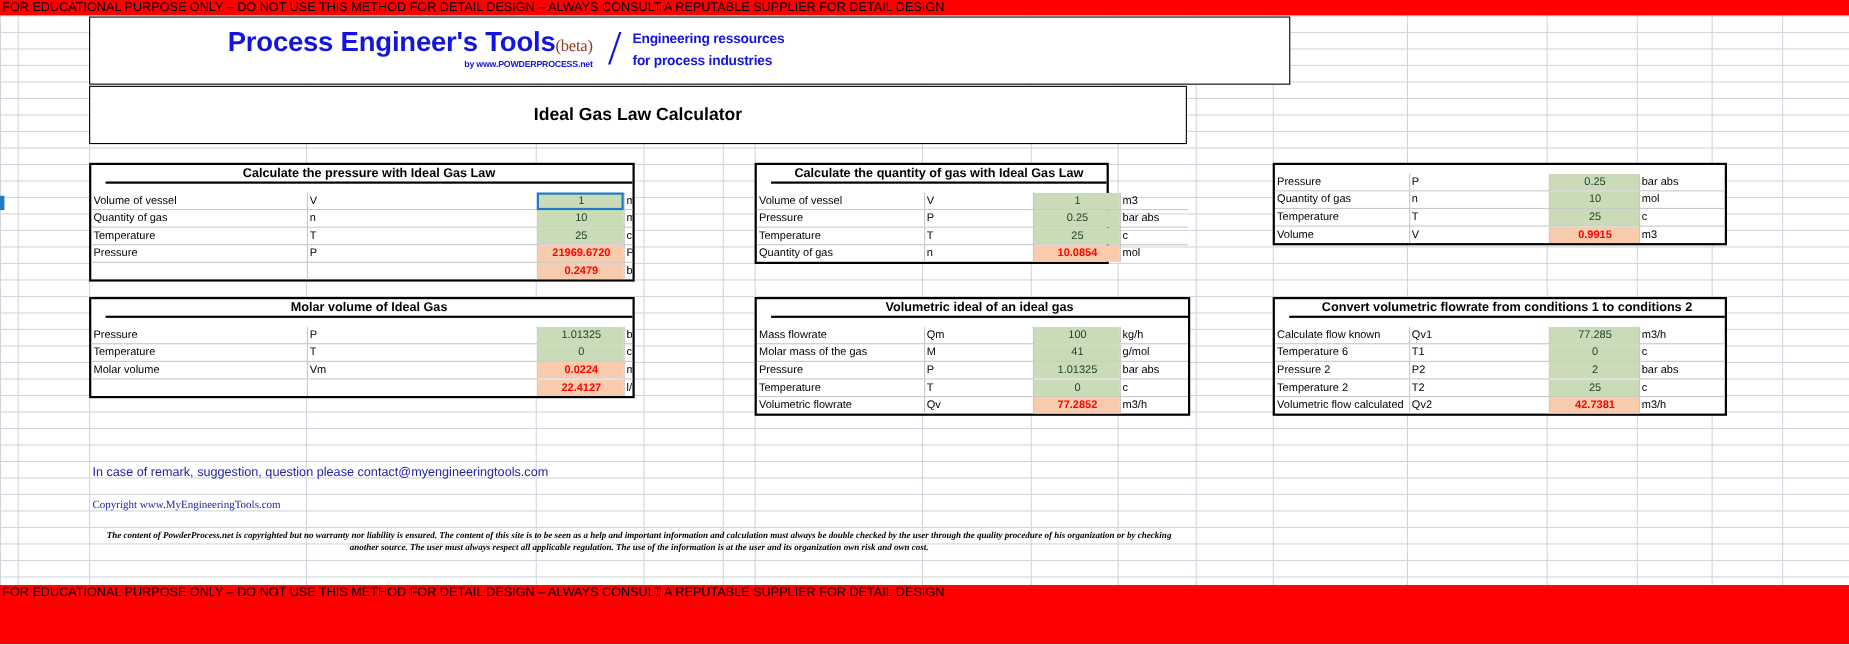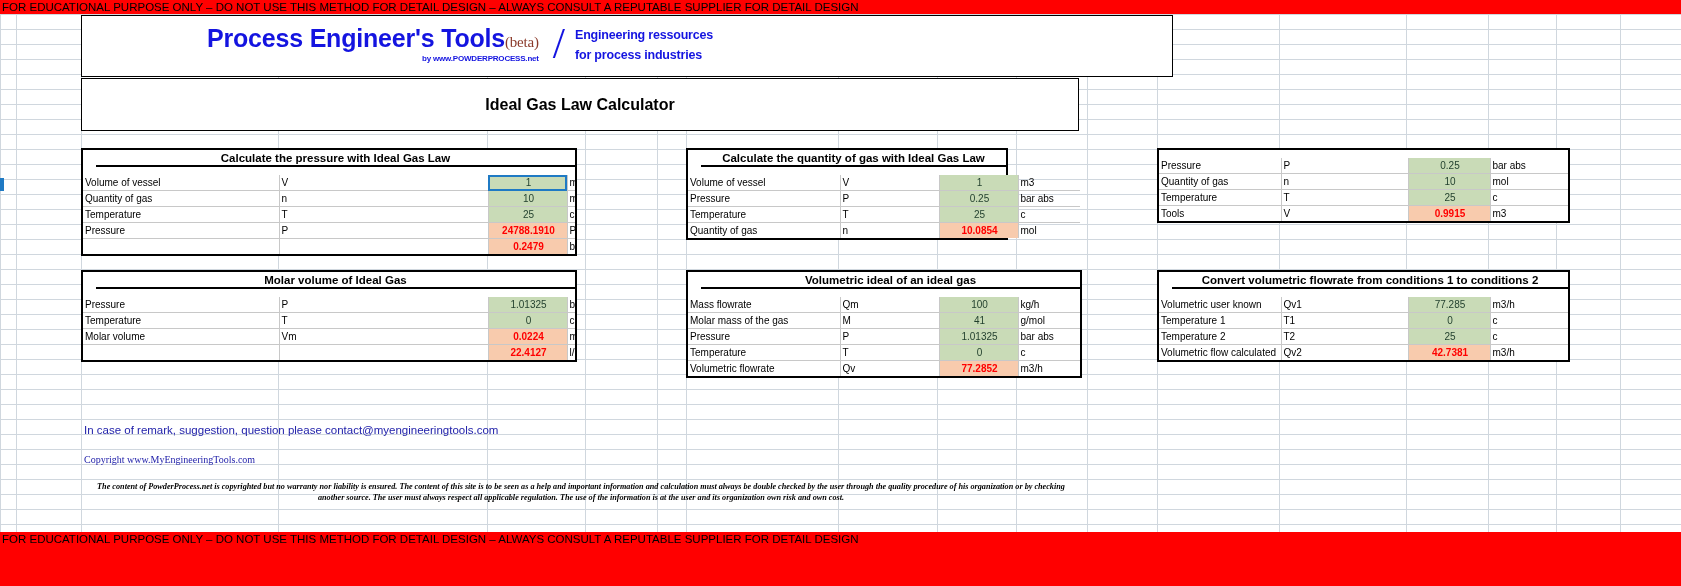--- a/index.html
+++ b/index.html
@@ -336,21 +336,21 @@
             </tr>
             <tr>
               <td class="c-label">Temperature</td>
               <td class="c-sym">T</td>
               <td class="c-val input">25</td>
               <td class="c-unit">c</td>
             </tr>
             <tr>
               <td class="c-label">Pressure</td>
               <td class="c-sym">P</td>
-              <td class="c-val output">24788.1910</td>
+              <td class="c-val output">21969.6720</td>
               <td class="c-unit">Pa abs</td>
             </tr>
             <tr>
               <td class="c-label"></td>
               <td class="c-sym"></td>
               <td class="c-val output">0.2479</td>
               <td class="c-unit">bar abs</td>
             </tr>
           </tbody>
         </table>
@@ -415,21 +415,21 @@
               <td class="c-val input">10</td>
               <td class="c-unit">mol</td>
             </tr>
             <tr>
               <td class="c-label">Temperature</td>
               <td class="c-sym">T</td>
               <td class="c-val input">25</td>
               <td class="c-unit">c</td>
             </tr>
             <tr>
-              <td class="c-label">Tools</td>
+              <td class="c-label">Volume</td>
               <td class="c-sym">V</td>
               <td class="c-val output">0.9915</td>
               <td class="c-unit">m3</td>
             </tr>
           </tbody>
         </table>
       </div>
       <div class="panel" style="left: 81px; top: 270px; width: 496px;">
         <div class="panel-head">Molar volume of Ideal Gas</div>
         <div class="spacer-row"></div>
@@ -517,30 +517,36 @@
         <div class="spacer-row"></div>
         <table class="rows">
           <colgroup>
             <col style="width: 122px;">
             <col style="width: 127px;">
             <col style="width: 82px;">
             <col style="width: 78px;">
           </colgroup>
           <tbody>
             <tr>
-              <td class="c-label">Volumetric user known</td>
+              <td class="c-label">Calculate flow known</td>
               <td class="c-sym">Qv1</td>
               <td class="c-val input">77.285</td>
               <td class="c-unit">m3/h</td>
             </tr>
             <tr>
-              <td class="c-label">Temperature 1</td>
+              <td class="c-label">Temperature 6</td>
               <td class="c-sym">T1</td>
               <td class="c-val input">0</td>
               <td class="c-unit">c</td>
+            </tr>
+            <tr>
+              <td class="c-label">Pressure 2</td>
+              <td class="c-sym">P2</td>
+              <td class="c-val input">2</td>
+              <td class="c-unit">bar abs</td>
             </tr>
             <tr>
               <td class="c-label">Temperature 2</td>
               <td class="c-sym">T2</td>
               <td class="c-val input">25</td>
               <td class="c-unit">c</td>
             </tr>
             <tr>
               <td class="c-label">Volumetric flow calculated</td>
               <td class="c-sym">Qv2</td>

